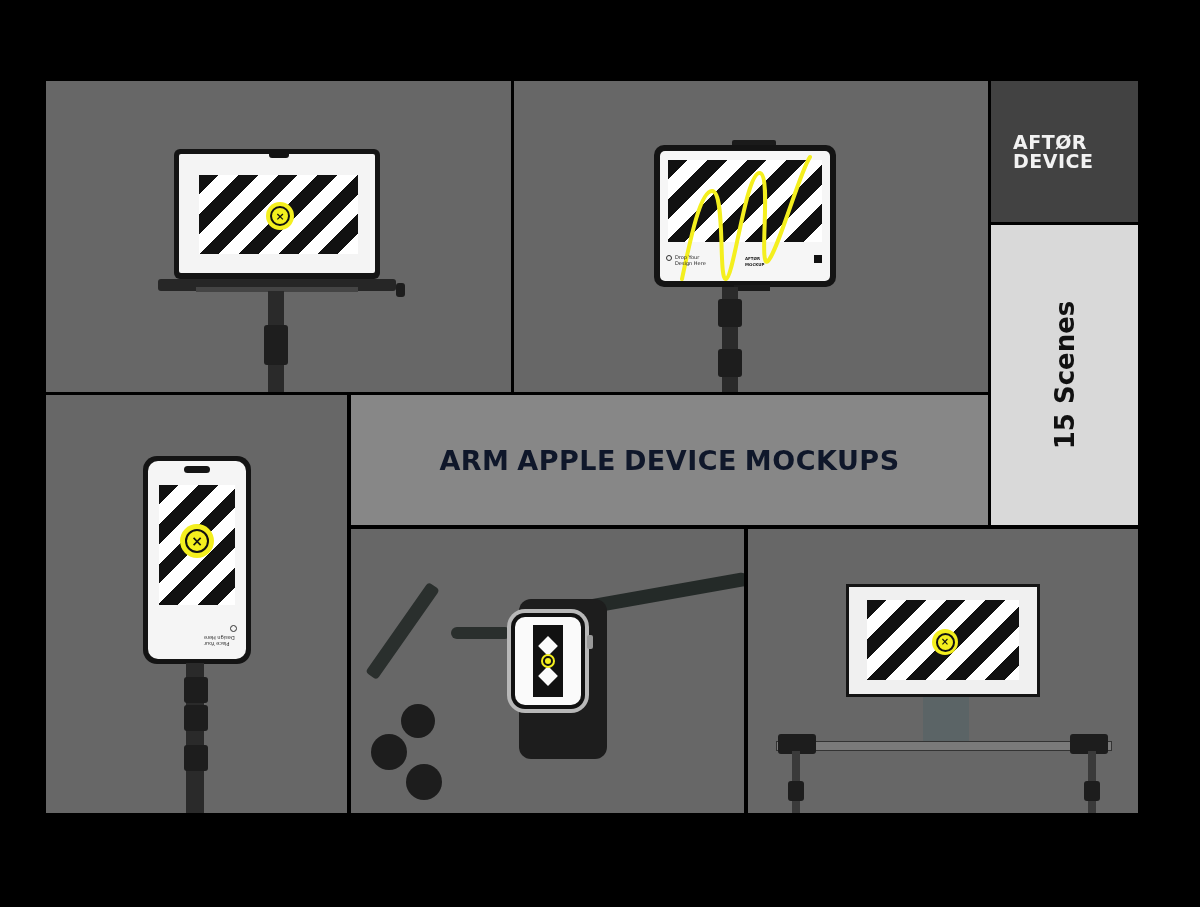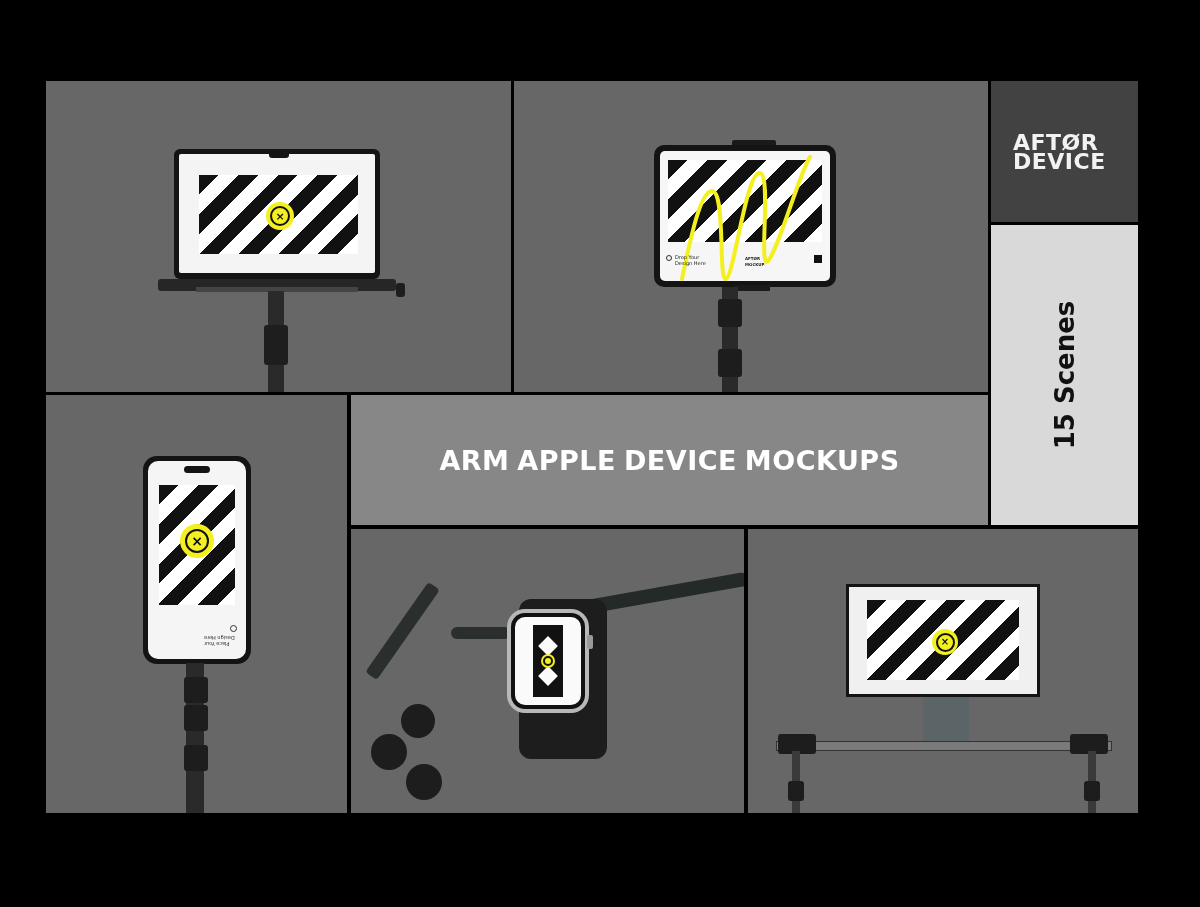--- a/index.html
+++ b/index.html
@@ -1,22 +1,22 @@
 <!DOCTYPE html>
 <html><head>
 <meta charset="utf-8">
 <style>
   html, body { margin:0; padding:0; }
   body { width:1200px; height:907px; background:#000; position:relative; overflow:hidden; font-family:"DejaVu Sans", sans-serif; }
   .panel { position:absolute; background:#676767; overflow:hidden; }
   .stripes { background: repeating-linear-gradient(135deg, #111 0 14px, #fff 14px 28px); }
   .badge { position:absolute; border-radius:50%; background:#f4ef1e; display:flex; align-items:center; justify-content:center; }
   .badge .ring { border:2px solid #111; border-radius:50%; display:flex; align-items:center; justify-content:center; color:#111; font-weight:bold; line-height:1; }
-  .title-text { position:absolute; left:0; right:0; top:50%; transform:translateY(-50%); text-align:center; color:#ffffff; font-weight:bold; font-size:27px; letter-spacing:0.5px; word-spacing:-2px; }
-  .logo-text { position:absolute; left:0; right:0; top:50%; transform:translateY(-50%); color:#f2f2f2; font-weight:bold; font-size:22px; line-height:19px; text-align:center; letter-spacing:0.5px; }
+  .title-text { position:absolute; left:0; right:0; top:50%; transform:translateY(-50%); text-align:center; color:#0f172a; font-weight:bold; font-size:27px; letter-spacing:0.5px; word-spacing:-2px; }
+  .logo-text { position:absolute; left:0; right:0; top:50%; transform:translateY(-50%); color:#f2f2f2; font-weight:bold; font-size:19px; line-height:19px; text-align:center; letter-spacing:0.5px; }
   .scenes-text { position:absolute; left:50%; top:50%; transform:translate(-50%,-50%) rotate(-90deg); white-space:nowrap; color:#111; font-weight:bold; font-size:26px; }
   .pole { position:absolute; background:#2a2a2a; }
   .knob { position:absolute; background:#1d1d1d; border-radius:3px; }
   .tiny { position:absolute; color:#222; font-size:5px; line-height:6px; }
 </style>
 </head>
 <body>
 
 <div class="panel" style="left:46px;top:81px;width:465px;height:311px;">
   <div style="position:absolute;left:128px;top:68px;width:206px;height:130px;background:#141414;border-radius:6px;">

